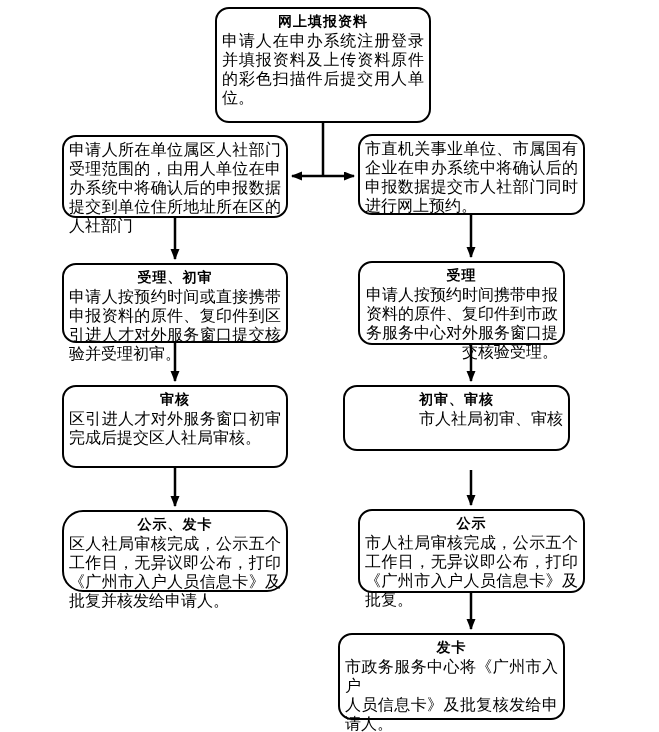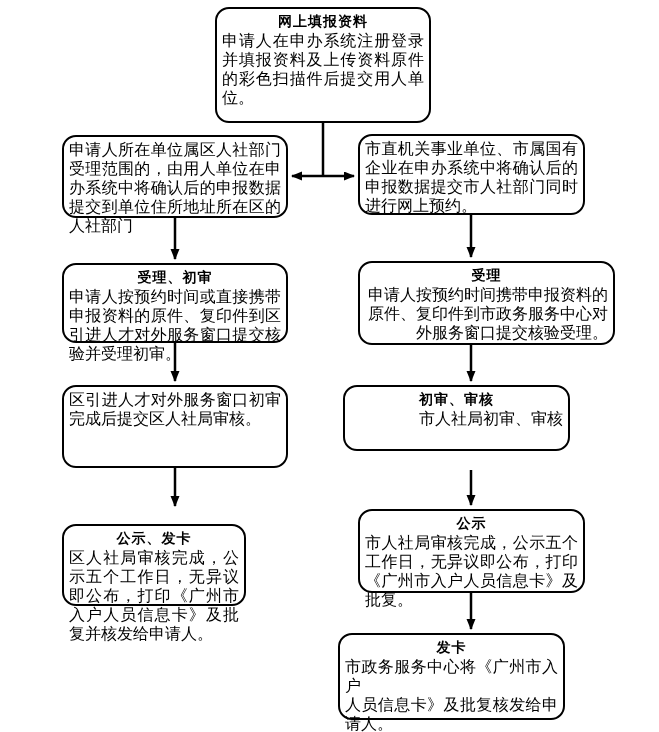--- a/index.html
+++ b/index.html
@@ -48,24 +48,24 @@
     white-space: pre-line;
   }
   .body-center {
     text-align: right;
   }
   
   #node-top        { left: 215px; top: 7px;   width: 216px; height: 116px; }
   #node-l2         { left: 62px;  top: 135px; width: 226px; height: 83px; }
   #node-r2         { left: 358px; top: 134px; width: 227px; height: 81px; }
   #node-l3         { left: 62px;  top: 263px; width: 226px; height: 80px; }
-  #node-r3         { left: 358px; top: 261px; width: 257px; height: 84px; }
+  #node-r3         { left: 358px; top: 261px; width: 207px; height: 84px; }
   #node-l4         { left: 62px;  top: 385px; width: 226px; height: 83px; }
   #node-r4         { left: 343px; top: 385px; width: 227px; height: 66px; }
-  #node-l5         { left: 62px;  top: 524px; width: 184px; height: 82px; }
+  #node-l5         { left: 62px;  top: 510px; width: 226px; height: 82px; border-radius: 21px; }
   #node-r5         { left: 358px; top: 509px; width: 227px; height: 84px; }
   #node-r6         { left: 338px; top: 633px; width: 227px; height: 87px; }
 </style>
 </head>
 <body>
 
 <div id="canvas">
 
   <svg id="connectors" viewBox="0 0 659 732" xmlns="http://www.w3.org/2000/svg">
     <defs>
@@ -98,20 +98,21 @@
   <div class="node" id="node-l2">
     <div class="node-body">申请人所在单位属区人社部门受理范围的，由用人单位在申办系统中将确认后的申报数据提交到单位住所地址所在区的人社部门</div>
   </div>
 
   <div class="node" id="node-l3">
     <div class="node-title">受理、初审</div>
     <div class="node-body">申请人按预约时间或直接携带申报资料的原件、复印件到区引进人才对外服务窗口提交核验并受理初审。</div>
   </div>
 
   <div class="node" id="node-l4">
+    <div class="node-title">审核</div>
     <div class="node-body">区引进人才对外服务窗口初审完成后提交区人社局审核。</div>
   </div>
 
   <div class="node" id="node-l5">
     <div class="node-title">公示、发卡</div>
     <div class="node-body">区人社局审核完成，公示五个工作日，无异议即公布，打印《广州市入户人员信息卡》及批复并核发给申请人。</div>
   </div>
 
   <div class="node" id="node-r2">
     <div class="node-body">市直机关事业单位、市属国有企业在申办系统中将确认后的申报数据提交市人社部门同时进行网上预约。</div>

